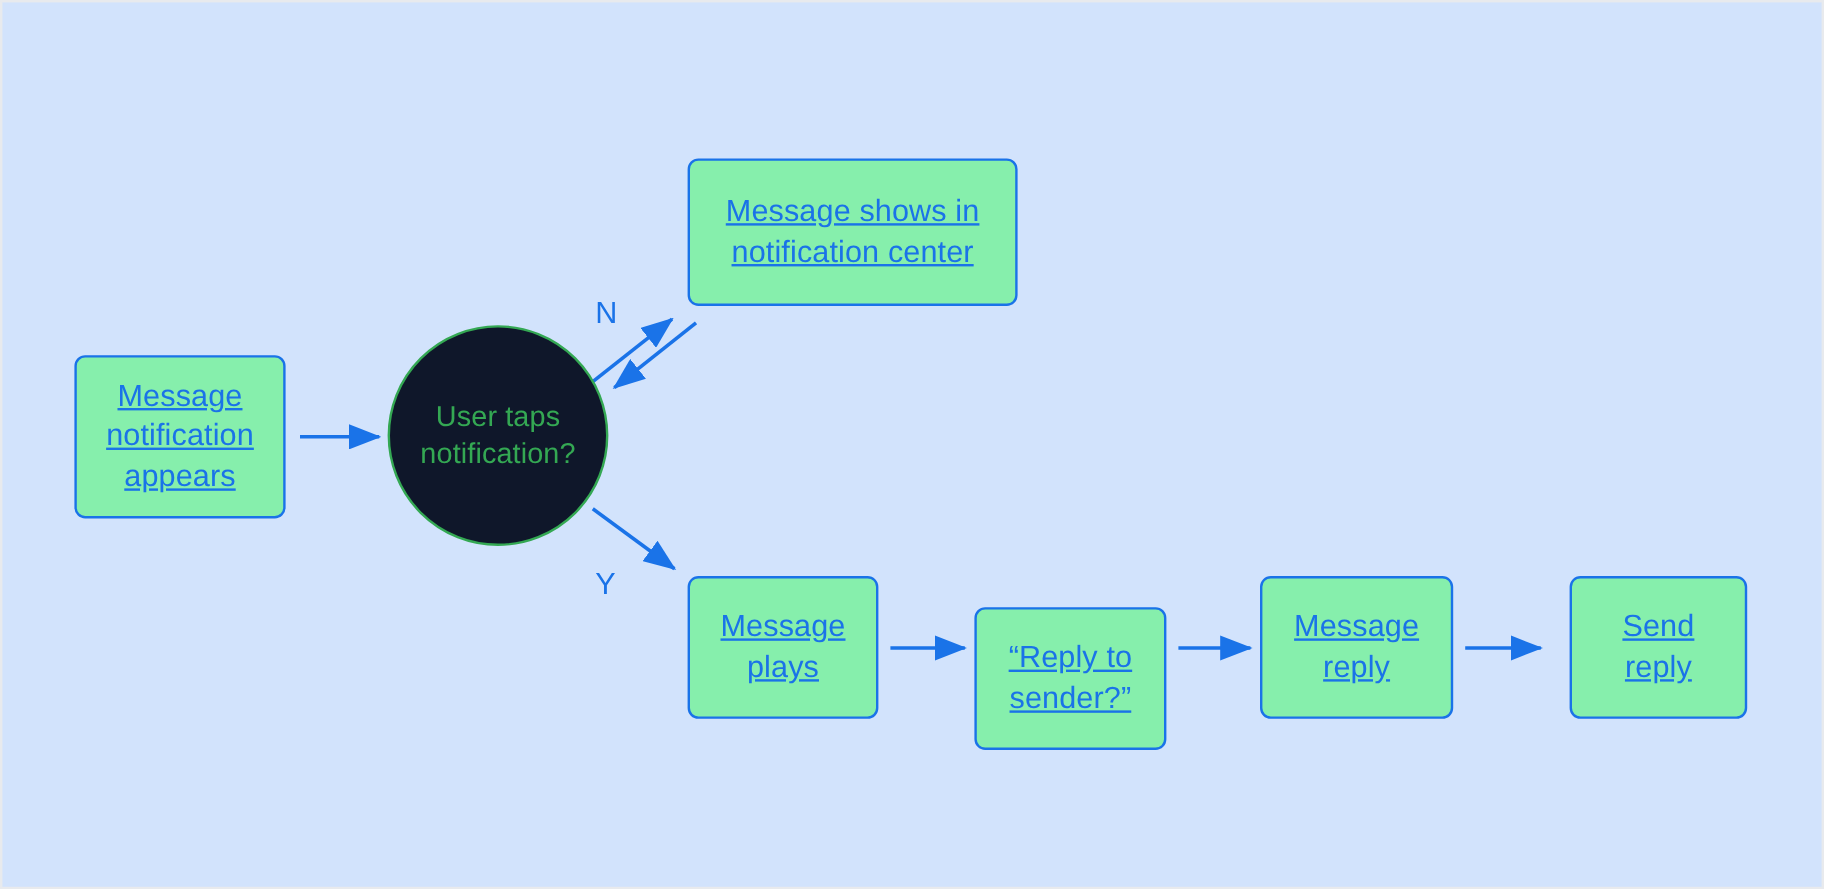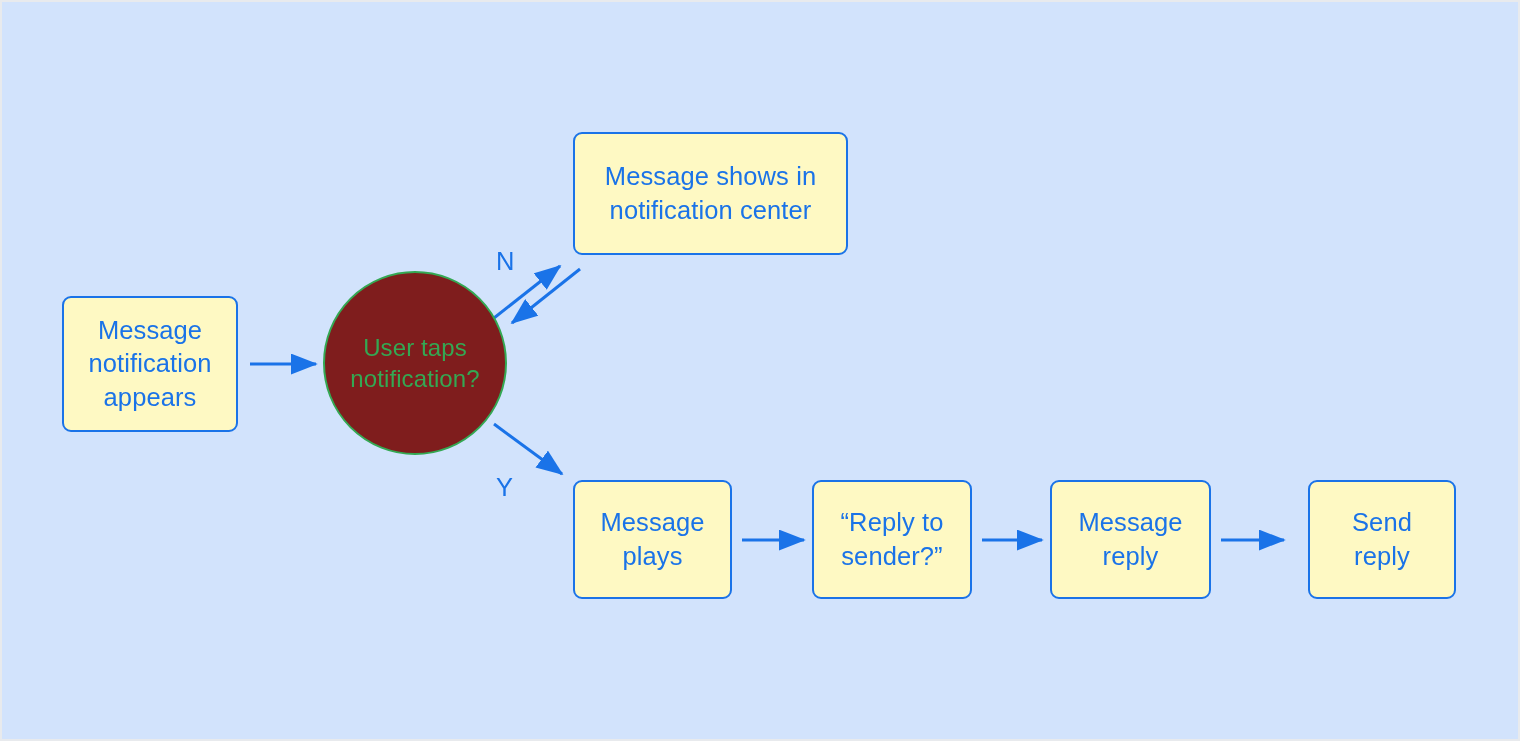--- a/index.html
+++ b/index.html
@@ -36,28 +36,29 @@
     box-sizing: border-box;
     display: flex;
     align-items: center;
     justify-content: center;
     text-align: center;
     line-height: 1.30;
     white-space: pre-line;
     letter-spacing: 0.1px;
   }
   .node-process {
-    background: #fef9c3;
+    background: #86efac;
     border: 2px solid #1a73e8;
     border-radius: 9px;
     color: #1a73e8;
     font-size: 25.5px;
+    text-decoration: underline;
   }
   .node-decision {
-    background: #7f1d1d;
+    background: #0f172a;
     border: 2px solid #34a853;
     border-radius: 50%;
     color: #34a853;
     font-size: 24px;
   }
   .edge-label {
     position: absolute;
     color: #1a73e8;
     font-size: 25.5px;
     line-height: 1;
@@ -111,21 +112,21 @@
 
   <div class="node node-decision" style="left:321px; top:269px; width:184px; height:184px;">User taps
 notification?</div>
 
   <div class="node node-process" style="left:571px; top:130px; width:275px; height:123px;">Message shows in
 notification center</div>
 
   <div class="node node-process" style="left:571px; top:478px; width:159px; height:119px;">Message
 plays</div>
 
-  <div class="node node-process" style="left:810px; top:478px; width:160px; height:119px;">“Reply to
+  <div class="node node-process" style="left:810px; top:504px; width:160px; height:119px;">“Reply to
 sender?”</div>
 
   <div class="node node-process" style="left:1048px; top:478px; width:161px; height:119px;">Message
 reply</div>
 
   <div class="node node-process" style="left:1290px; top:478px; width:148px; height:119px;margin-left:16px;">Send
 reply</div>
 
   <div class="edge-label" style="left:494px; top:247px;">N</div>
 

